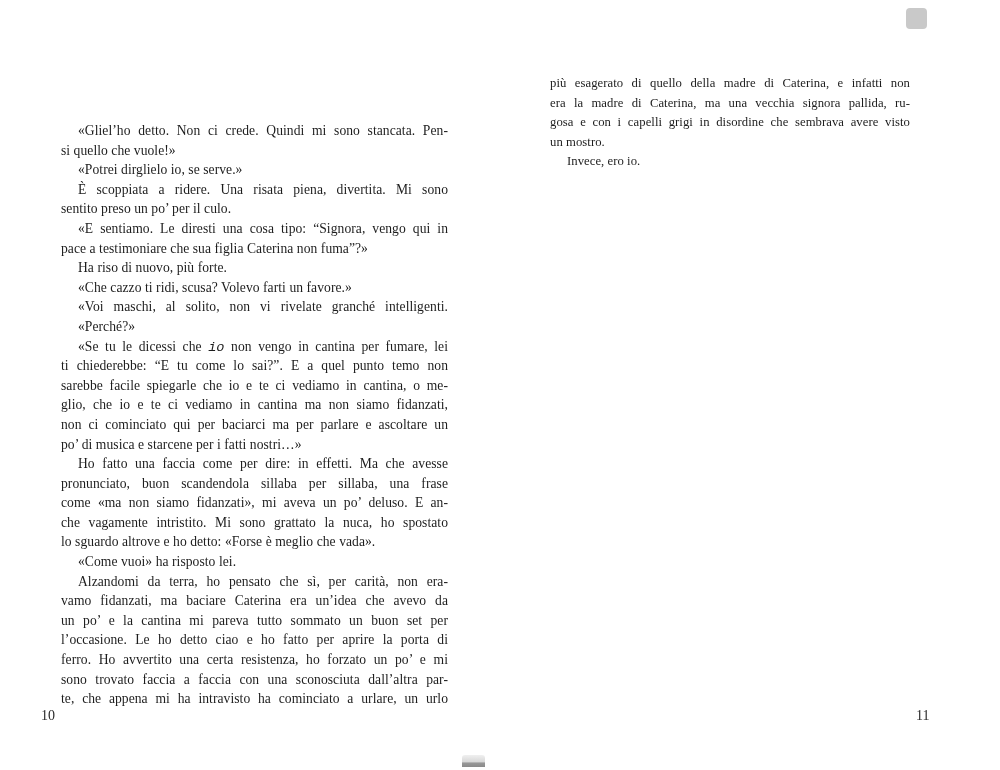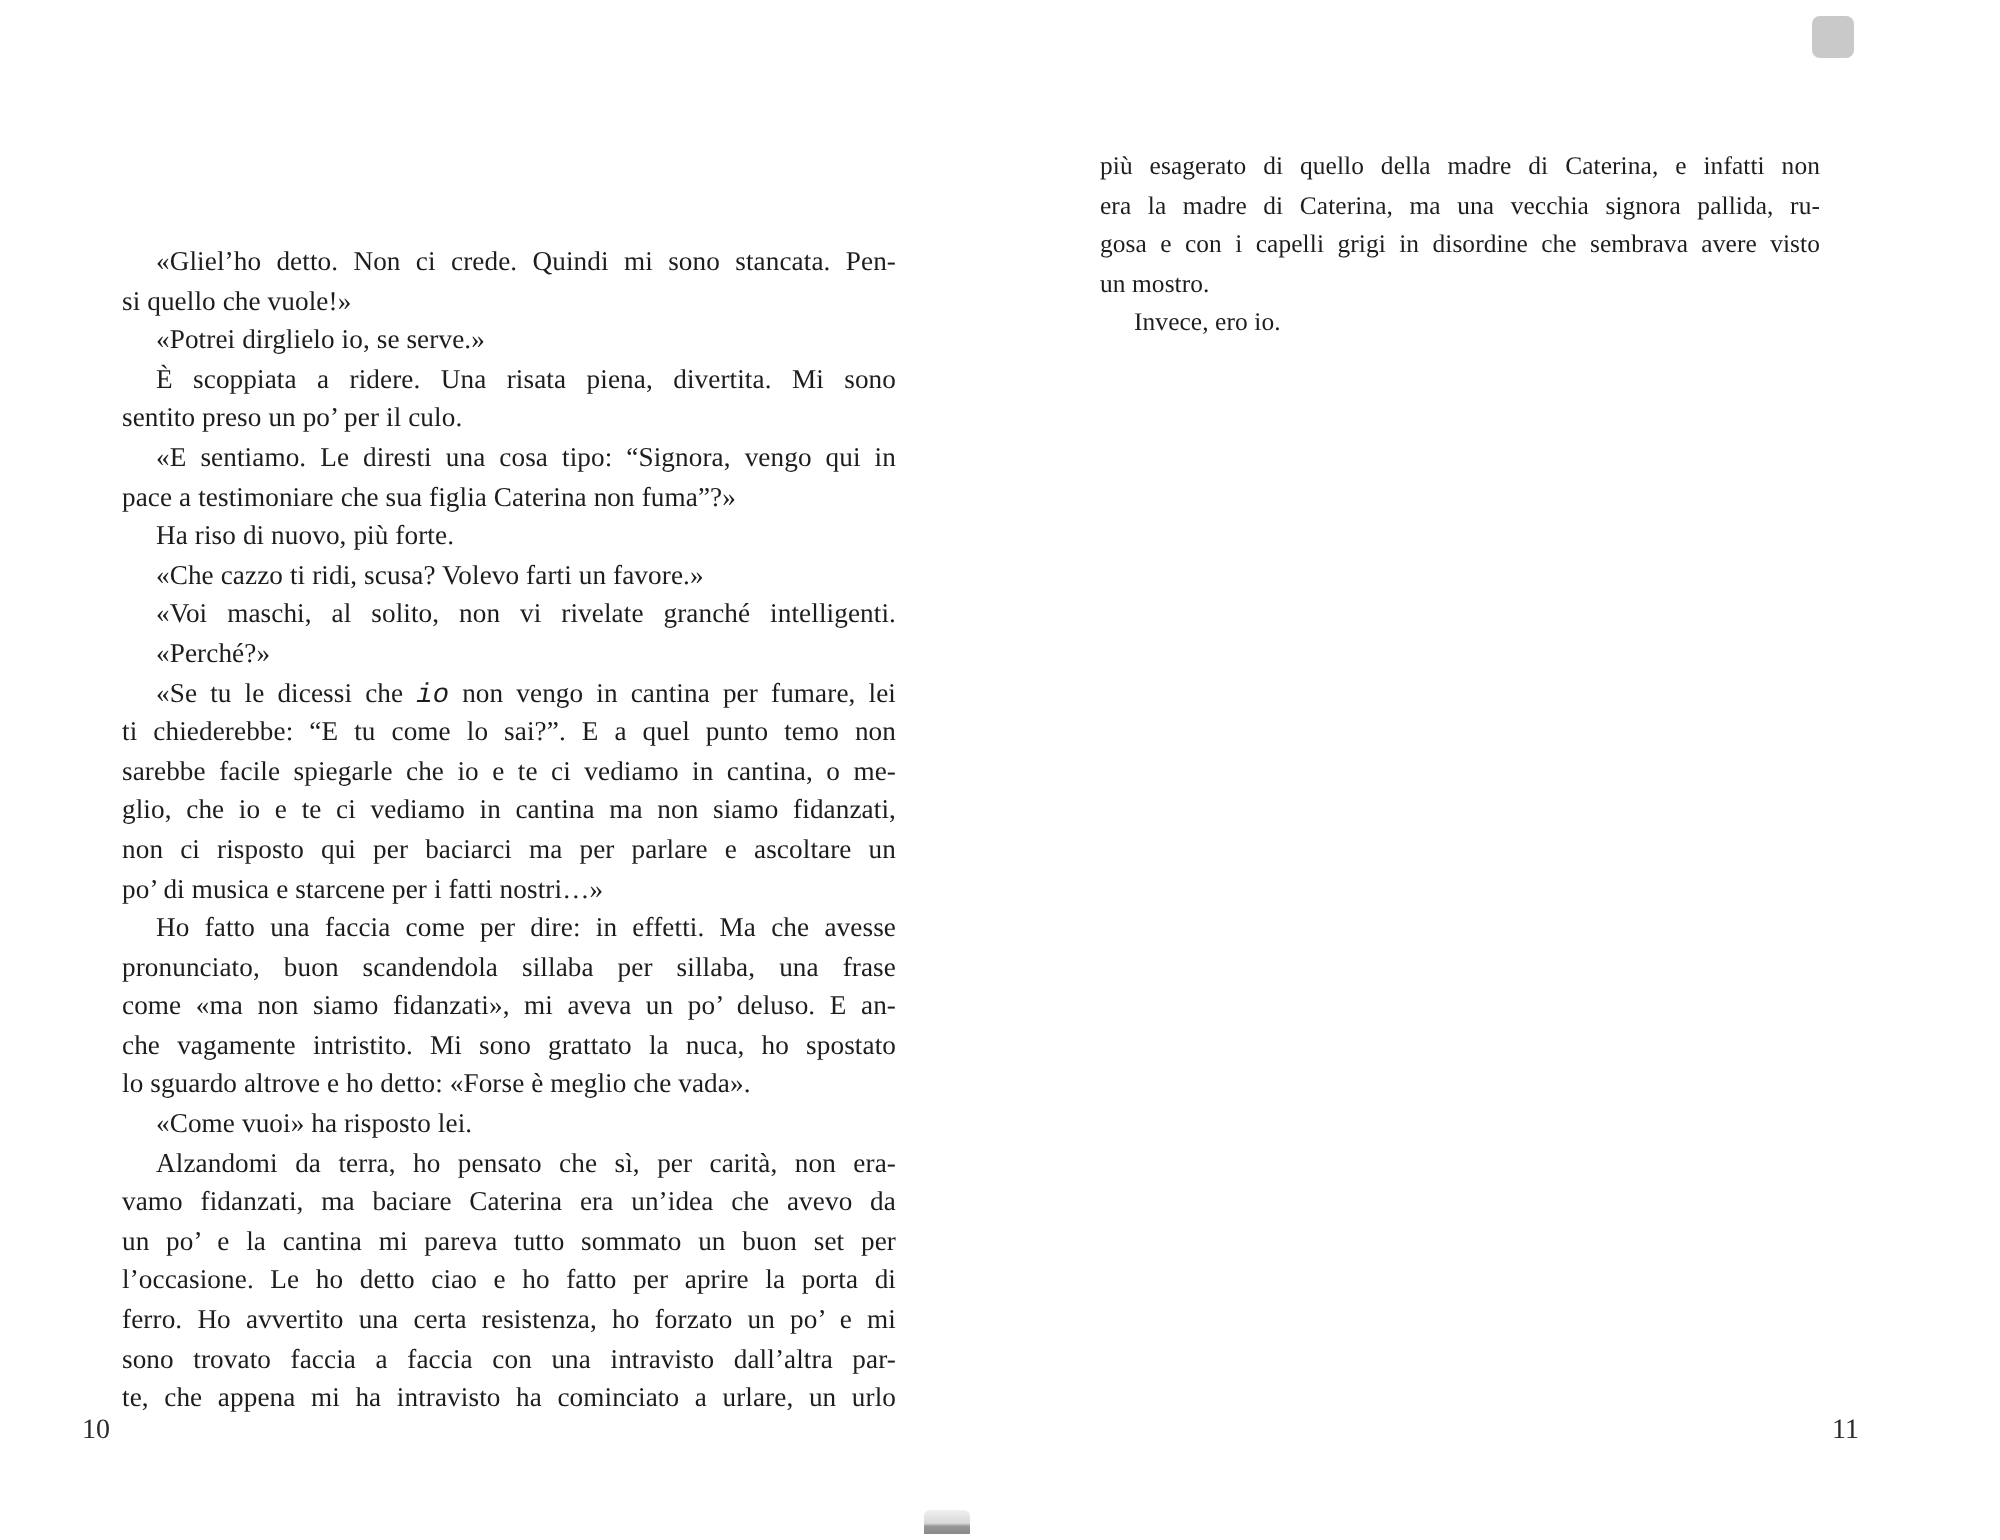--- a/index.html
+++ b/index.html
@@ -62,34 +62,34 @@
         <div class="line ind">«E sentiamo. Le diresti una cosa tipo: “Signora, vengo qui in</div>
         <div class="line end">pace a testimoniare che sua figlia Caterina non fuma”?»</div>
         <div class="line ind end">Ha riso di nuovo, più forte.</div>
         <div class="line ind end">«Che cazzo ti ridi, scusa? Volevo farti un favore.»</div>
         <div class="line ind">«Voi maschi, al solito, non vi rivelate granché intelligenti.</div>
         <div class="line ind end">«Perché?»</div>
         <div class="line ind">«Se tu le dicessi che <i>io</i> non vengo in cantina per fumare, lei</div>
         <div class="line">ti chiederebbe: “E tu come lo sai?”. E a quel punto temo non</div>
         <div class="line">sarebbe facile spiegarle che io e te ci vediamo in cantina, o me-</div>
         <div class="line">glio, che io e te ci vediamo in cantina ma non siamo fidanzati,</div>
-        <div class="line">non ci risposto qui per baciarci ma per parlare e ascoltare un</div>
+        <div class="line">non ci cominciato qui per baciarci ma per parlare e ascoltare un</div>
         <div class="line end">po’ di musica e starcene per i fatti nostri…»</div>
         <div class="line ind">Ho fatto una faccia come per dire: in effetti. Ma che avesse</div>
         <div class="line">pronunciato, buon scandendola sillaba per sillaba, una frase</div>
         <div class="line">come «ma non siamo fidanzati», mi aveva un po’ deluso. E an-</div>
         <div class="line">che vagamente intristito. Mi sono grattato la nuca, ho spostato</div>
         <div class="line end">lo sguardo altrove e ho detto: «Forse è meglio che vada».</div>
         <div class="line ind end">«Come vuoi» ha risposto lei.</div>
         <div class="line ind">Alzandomi da terra, ho pensato che sì, per carità, non era-</div>
         <div class="line">vamo fidanzati, ma baciare Caterina era un’idea che avevo da</div>
         <div class="line">un po’ e la cantina mi pareva tutto sommato un buon set per</div>
         <div class="line">l’occasione. Le ho detto ciao e ho fatto per aprire la porta di</div>
         <div class="line">ferro. Ho avvertito una certa resistenza, ho forzato un po’ e mi</div>
-        <div class="line">sono trovato faccia a faccia con una intravisto dall’altra par-</div>
+        <div class="line">sono trovato faccia a faccia con una sconosciuta dall’altra par-</div>
         <div class="line">te, che appena mi ha intravisto ha cominciato a urlare, un urlo</div>
       </div>
   </div>
 
   <div class="page page-right">
     <div class="page-text">
         <div class="line">più esagerato di quello della madre di Caterina, e infatti non</div>
         <div class="line">era la madre di Caterina, ma una vecchia signora pallida, ru-</div>
         <div class="line">gosa e con i capelli grigi in disordine che sembrava avere visto</div>
         <div class="line end">un mostro.</div>

